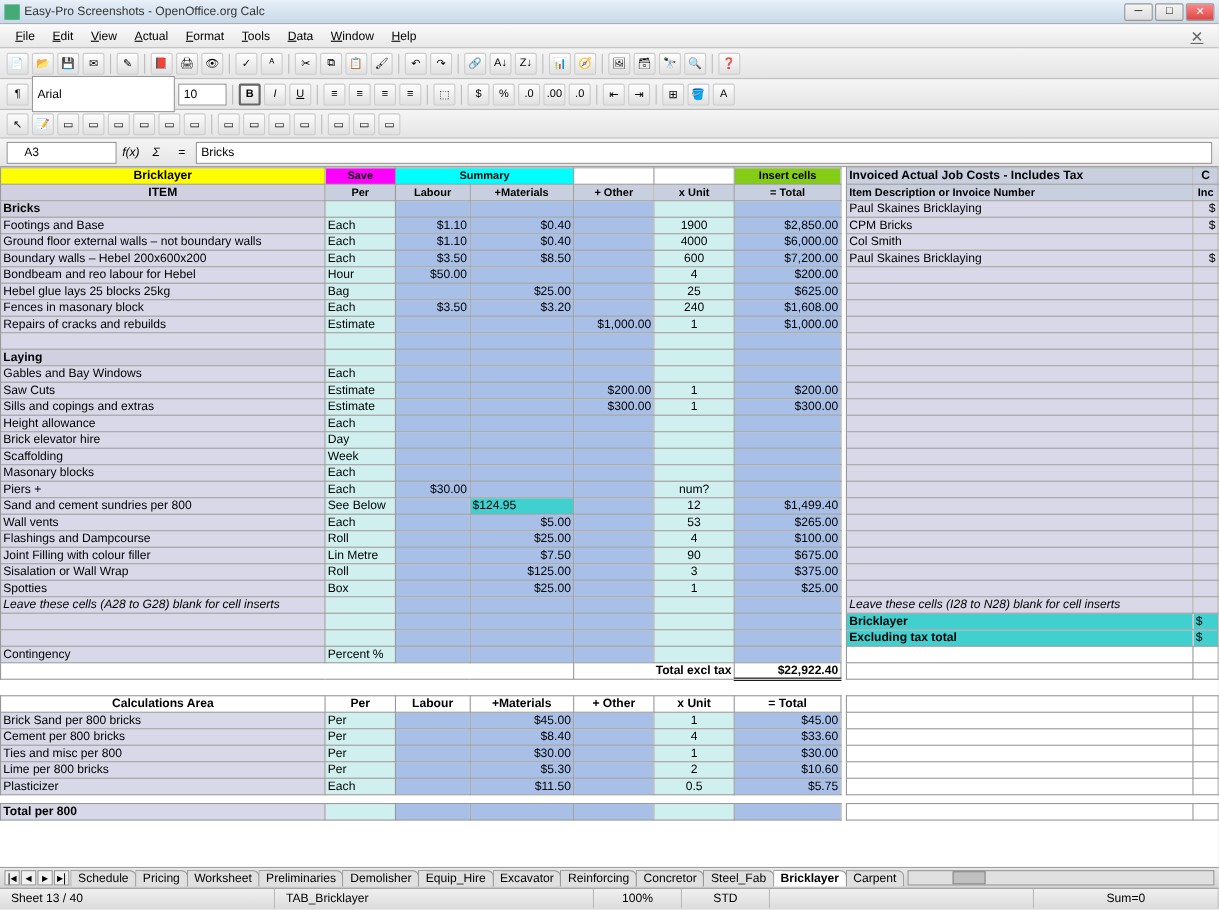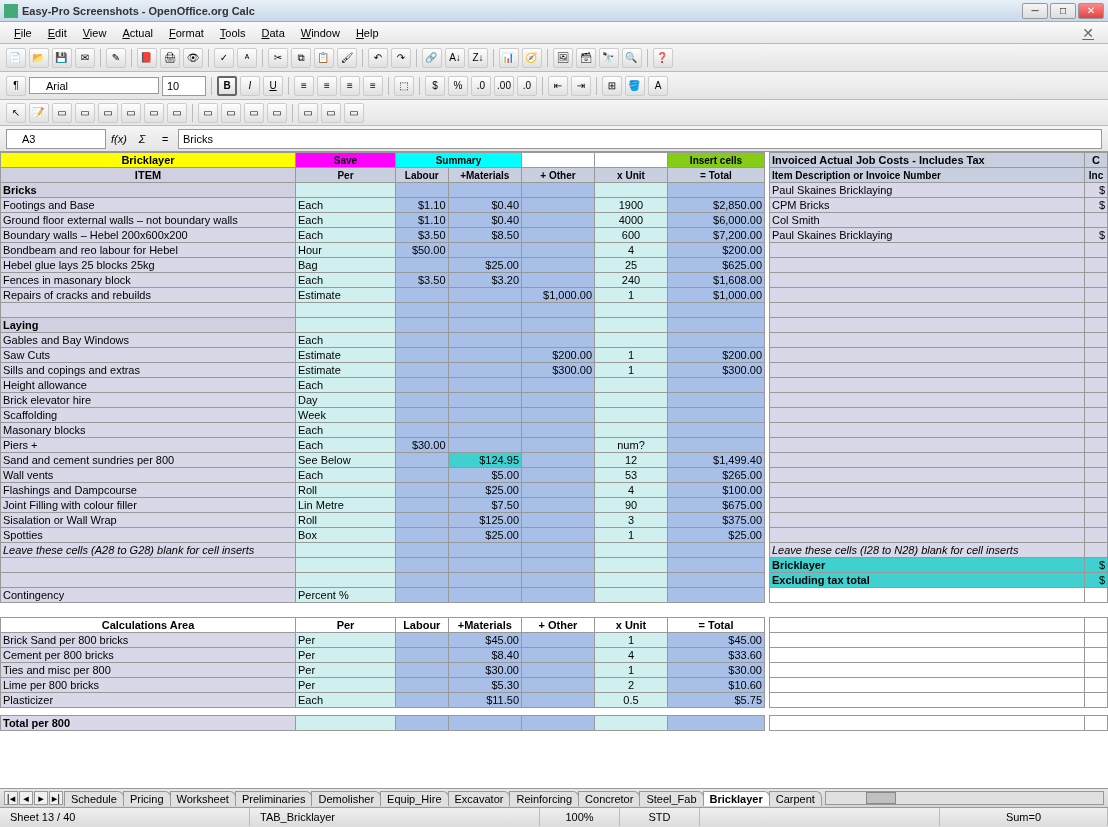--- a/index.html
+++ b/index.html
@@ -1,66 +1,66 @@
 <!DOCTYPE html>
 <html><head>
 <meta charset="utf-8">
 <style>
 *{box-sizing:border-box;margin:0;padding:0;font-family:Arial,sans-serif;font-size:11px;}
 body{background:#ddd;overflow:hidden;width:1108px;height:827px;}
 .titlebar{background:linear-gradient(#e8f0f8,#c8d8e8);height:22px;display:flex;align-items:center;padding:0 4px;border-bottom:1px solid #aaa;}
 .titlebar .icon{width:14px;height:14px;background:#4a7;margin-right:4px;}
-.titlebar .title{flex:1;color:#333;font-weight:bold;}
+.titlebar .title{flex:1;color:#333;}
 .winbtns{display:flex;gap:2px;}
 .winbtn{width:26px;height:16px;background:linear-gradient(#f5f5f5,#ddd);border:1px solid #999;border-radius:2px;display:flex;align-items:center;justify-content:center;font-size:10px;}
 .winbtn.close{background:linear-gradient(#f88,#d44);color:#fff;}
 .menubar{background:linear-gradient(#fafafa,#e8e8e8);height:22px;display:flex;align-items:center;padding:0 6px;border-bottom:1px solid #bbb;}
 .menubar span{padding:2px 8px;cursor:default;}
 .menubar span:first-letter{text-decoration:underline;}
 .menubar .closex{margin-left:auto;font-size:14px;color:#666;}
 .toolbar{background:linear-gradient(#f5f5f5,#e5e5e5);height:28px;display:flex;align-items:center;padding:2px 6px;gap:3px;border-bottom:1px solid #bbb;}
 .tbtn{width:20px;height:20px;background:linear-gradient(#fefefe,#e0e0e0);border:1px solid #ccc;border-radius:2px;display:flex;align-items:center;justify-content:center;font-size:10px;cursor:pointer;}
 .tsep{width:1px;height:18px;background:#bbb;margin:0 2px;}
 .formatbar{background:linear-gradient(#f5f5f5,#e5e5e5);height:28px;display:flex;align-items:center;padding:2px 6px;gap:3px;border-bottom:1px solid #bbb;}
-.font-select{width:130px;height:17px;border:1px solid #999;background:#fff;padding:0 16px;}
+.font-select{width:130px;height:33px;border:1px solid #999;background:#fff;padding:0 4px;}
 .size-select{width:44px;height:20px;border:1px solid #999;background:#fff;padding:0 4px;}
 .toolbar3{background:linear-gradient(#f5f5f5,#e5e5e5);height:26px;display:flex;align-items:center;padding:2px 6px;gap:3px;border-bottom:1px solid #bbb;}
 .formulabar{background:linear-gradient(#f5f5f5,#e5e5e5);height:26px;display:flex;align-items:center;padding:2px 6px;gap:3px;border-bottom:1px solid #999;}
 .cellref{width:100px;height:20px;border:1px solid #999;background:#fff;padding:0 15px;}
 .formula-input{flex:1;height:20px;border:1px solid #999;background:#fff;padding:0 4px;}
 .fxbtn{width:20px;height:20px;display:flex;align-items:center;justify-content:center;font-style:italic;}
 .sheet-area{background:#fff;height:636px;overflow:hidden;position:relative;}
 table{border-collapse:collapse;width:100%;}
 td{border:1px solid #999;height:15px;padding:0 2px;white-space:nowrap;overflow:hidden;font-size:11px;}
 .hdr-yellow{background:#ffff00;font-weight:bold;text-align:center;}
 .hdr-magenta{background:#ff00ff;font-weight:bold;text-align:center;font-size:10px;}
 .hdr-cyan{background:#00ffff;font-weight:bold;text-align:center;font-size:10px;}
 .hdr-olive{background:#84cc16;font-weight:bold;text-align:center;font-size:10px;}
 .hdr-item{background:#d0d0e0;font-weight:bold;text-align:center;}
 .hdr-col{background:#c8d0e0;font-weight:bold;text-align:center;font-size:10px;}
 .section{background:#d0d0e0;font-weight:bold;}
 .cell-lav{background:#d8d8e8;}
 .cell-ltcyan{background:#d0f0f0;}
 .cell-blue{background:#a8c0e8;text-align:right;}
-.cell-cyan{background:#40d0d0;text-align:right;}
+.cell-cyan{background:#40d0d0;text-align:left;}
 .cell-white{background:#fff;}
 .num{text-align:right;}
 .ctr{text-align:center;}
 .ital{font-style:italic;}
 .invoice-hdr{background:#c8d0e0;font-weight:bold;}
 .sheet-tabs{background:linear-gradient(#e8e8e8,#d5d5d5);height:19px;display:flex;align-items:center;border-top:1px solid #999;padding:0 4px;font-size:10px;}
 .navbtn{width:14px;height:14px;border:1px solid #999;background:#f0f0f0;display:flex;align-items:center;justify-content:center;margin-right:1px;cursor:pointer;}
 .tab{padding:1px 6px;background:#e0e0e0;border:1px solid #999;border-bottom:none;margin-right:-1px;cursor:pointer;border-radius:0 6px 0 0;}
 .tab.active{background:#fff;font-weight:bold;}
 .hscroll{flex:1;height:14px;background:#e0e0e0;border:1px solid #999;margin-left:4px;position:relative;}
 .hscroll .thumb{position:absolute;left:40px;width:30px;height:12px;background:#c0c0c0;border:1px solid #888;}
 .statusbar{background:linear-gradient(#f0f0f0,#dcdcdc);height:19px;display:flex;align-items:center;border-top:1px solid #999;font-size:10px;}
 .status-seg{padding:0 10px;border-right:1px solid #bbb;height:100%;display:flex;align-items:center;}
 .col-a{width:295px;}
-.col-b{width:100px;}
+.col-b{width:64px;}
 .col-c{width:73px;}
 .col-e{width:73px;}
 .col-f{width:73px;}
 .col-g{width:97px;}
 .col-gap{width:5px;background:#fff;border:none;}
 .col-h{width:315px;}
 .col-i{width:23px;}
 </style>
 </head>
 <body>
@@ -535,20 +535,28 @@
           <td class="cell-cyan">$</td>
         </tr>
 <tr>
           <td class="cell-lav">Contingency</td>
           <td class="cell-ltcyan">Percent %</td>
           <td class="cell-blue"></td>
           <td class="cell-blue"></td>
           <td class="cell-blue"></td>
           <td class="cell-ltcyan"></td>
           <td class="cell-blue"></td>
+          <td class="col-gap"></td>
+          <td></td>
+          <td></td>
+        </tr>
+<tr>
+          <td colspan="4"></td>
+          <td colspan="2" class="num" style="font-weight:bold">Total excl tax</td>
+          <td class="num" style="font-weight:bold;border-bottom:3px double #000">$22,922.40</td>
           <td class="col-gap"></td>
           <td></td>
           <td></td>
         </tr>
 <tr>
           <td colspan="10" style="height:15px;border:none"></td>
         </tr>
 <tr>
   <td class="ctr" style="font-weight:bold">Calculations Area</td>
   <td class="ctr" style="font-weight:bold">Per</td>

